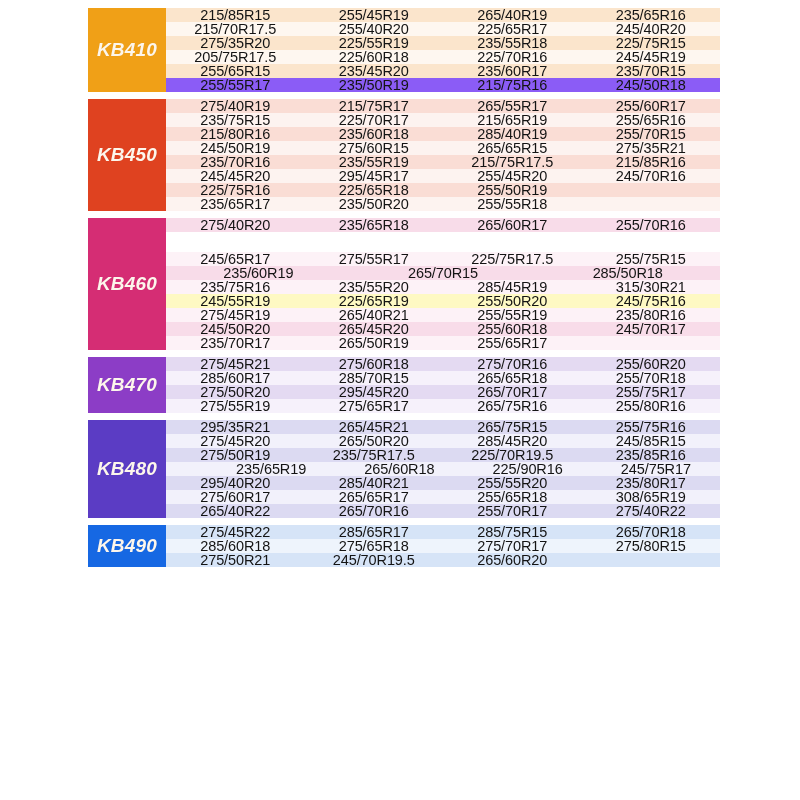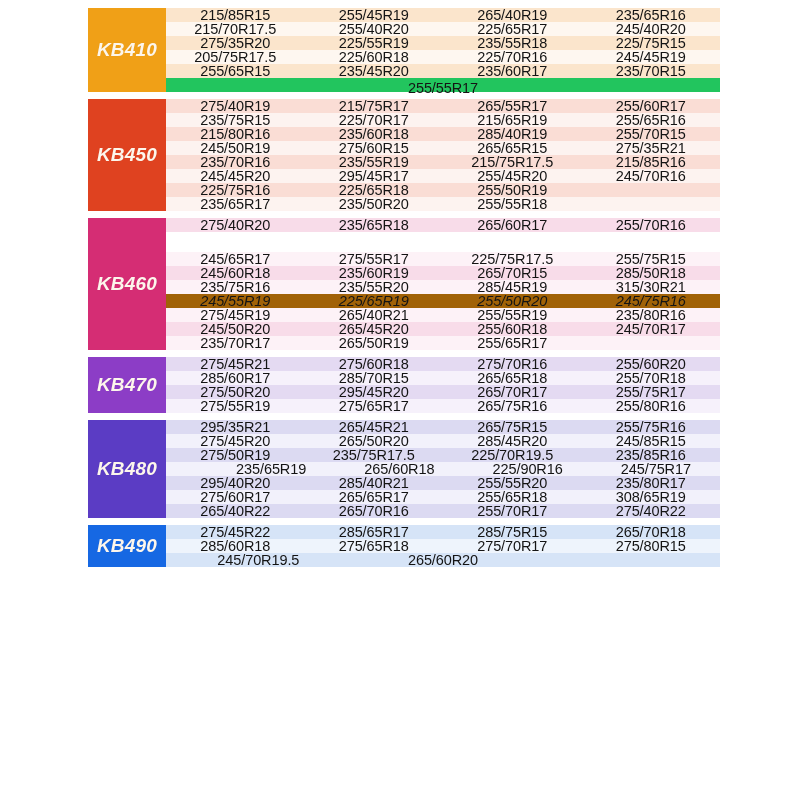--- a/index.html
+++ b/index.html
@@ -98,21 +98,21 @@
           <div class="cell">225/60R18</div>
           <div class="cell">225/70R16</div>
           <div class="cell">245/45R19</div>
         </div>
         <div class="row" style="background: rgb(251, 229, 204);">
           <div class="cell">255/65R15</div>
           <div class="cell">235/45R20</div>
           <div class="cell">235/60R17</div>
           <div class="cell">235/70R15</div>
         </div>
-        <div class="row" style="background: #22c55e; flex-direction: column;">
+        <div class="row" style="background: #8b5cf6;">
           <div class="cell">255/55R17</div>
           <div class="cell">235/50R19</div>
           <div class="cell">215/75R16</div>
           <div class="cell">245/50R18</div>
         </div>
       </div>
     </div>
     <div class="group">
       <div class="label-cell" style="background: rgb(223, 66, 32);">
         <span class="label-text">KB450</span>
@@ -179,32 +179,31 @@
           <div class="cell">265/60R17</div>
           <div class="cell">255/70R16</div>
         </div>
         <div class="row" style="background: rgb(253, 242, 247); margin-top: 20px;">
           <div class="cell">245/65R17</div>
           <div class="cell">275/55R17</div>
           <div class="cell">225/75R17.5</div>
           <div class="cell">255/75R15</div>
         </div>
         <div class="row" style="background: rgb(248, 220, 233);">
-          <div class="cell">245/60R18</div>
           <div class="cell">235/60R19</div>
           <div class="cell">265/70R15</div>
           <div class="cell">285/50R18</div>
         </div>
         <div class="row" style="background: rgb(253, 242, 247);">
           <div class="cell">235/75R16</div>
           <div class="cell">235/55R20</div>
           <div class="cell">285/45R19</div>
           <div class="cell">315/30R21</div>
         </div>
-        <div class="row" style="background: #a16207; font-style: italic;">
+        <div class="row" style="background: #fef9c3;">
           <div class="cell">245/55R19</div>
           <div class="cell">225/65R19</div>
           <div class="cell">255/50R20</div>
           <div class="cell">245/75R16</div>
         </div>
         <div class="row" style="background: rgb(253, 242, 247);">
           <div class="cell">275/45R19</div>
           <div class="cell">265/40R21</div>
           <div class="cell">255/55R19</div>
           <div class="cell">235/80R16</div>
@@ -314,19 +313,20 @@
           <div class="cell">285/75R15</div>
           <div class="cell">265/70R18</div>
         </div>
         <div class="row" style="background: rgb(238, 244, 252);">
           <div class="cell">285/60R18</div>
           <div class="cell">275/65R18</div>
           <div class="cell">275/70R17</div>
           <div class="cell">275/80R15</div>
         </div>
         <div class="row" style="background: rgb(214, 228, 247);">
+          <div class="cell">275/50R21</div>
           <div class="cell">245/70R19.5</div>
           <div class="cell">265/60R20</div>
           <div class="cell"></div>
         </div>
       </div>
     </div>
   </div>
 
 </body></html>

